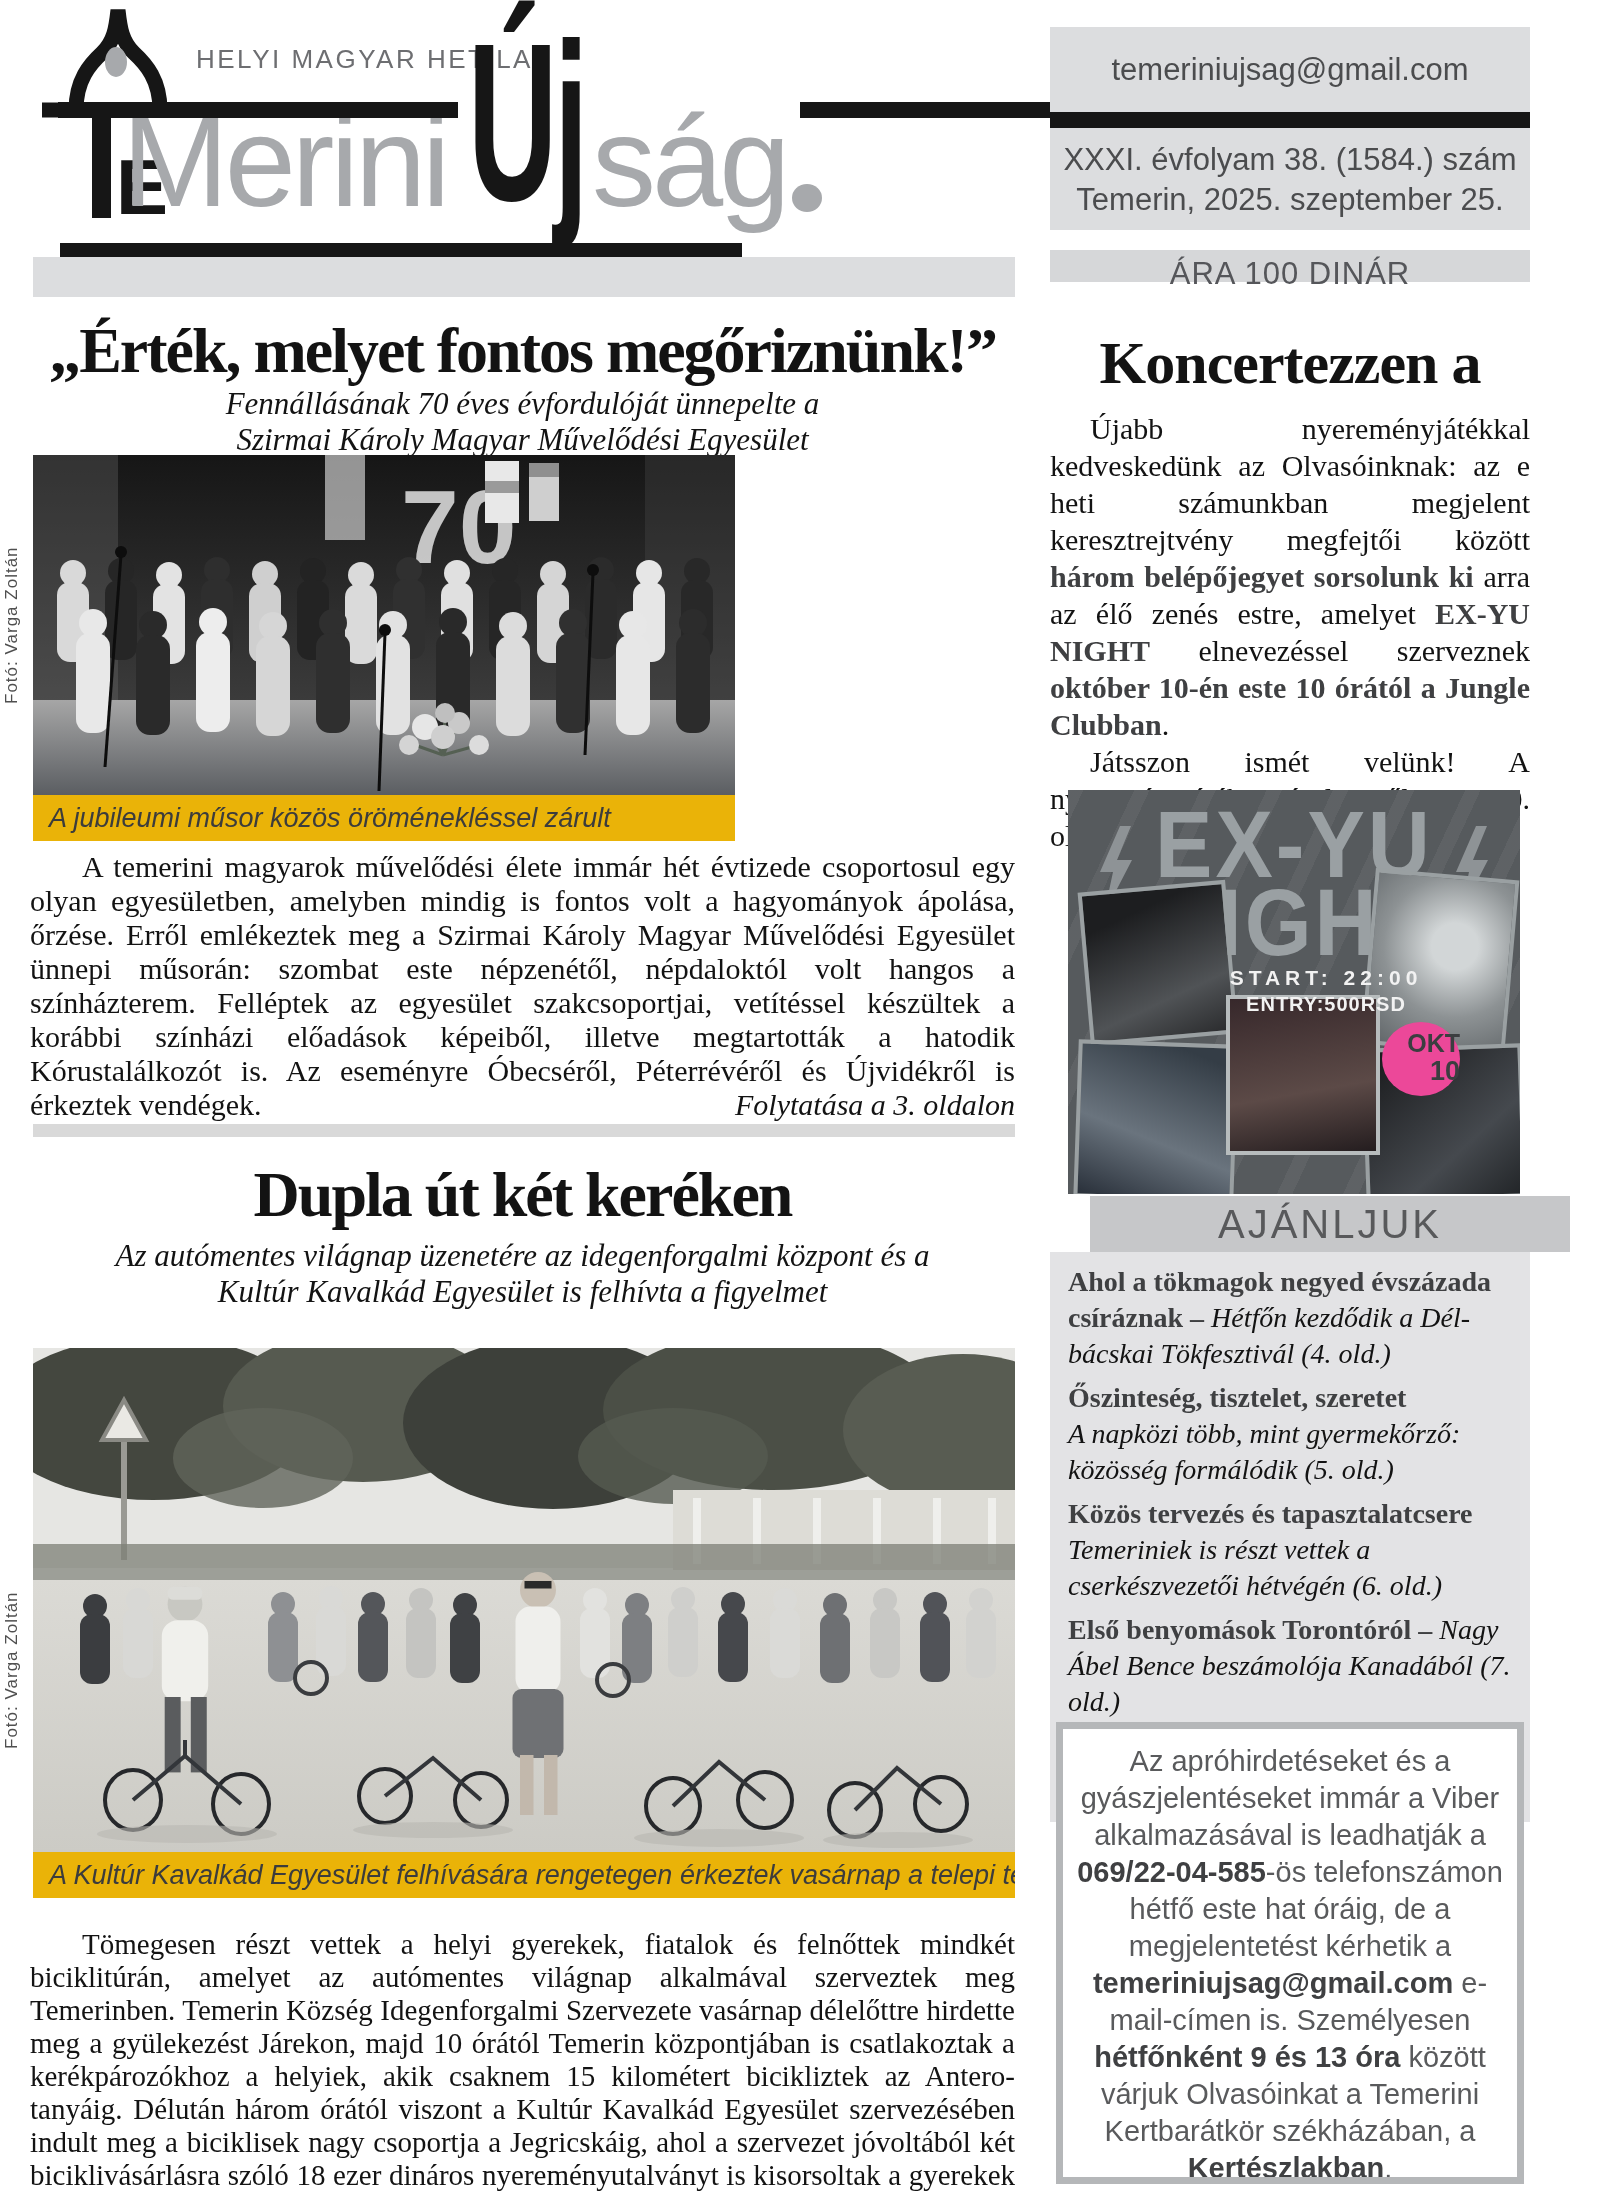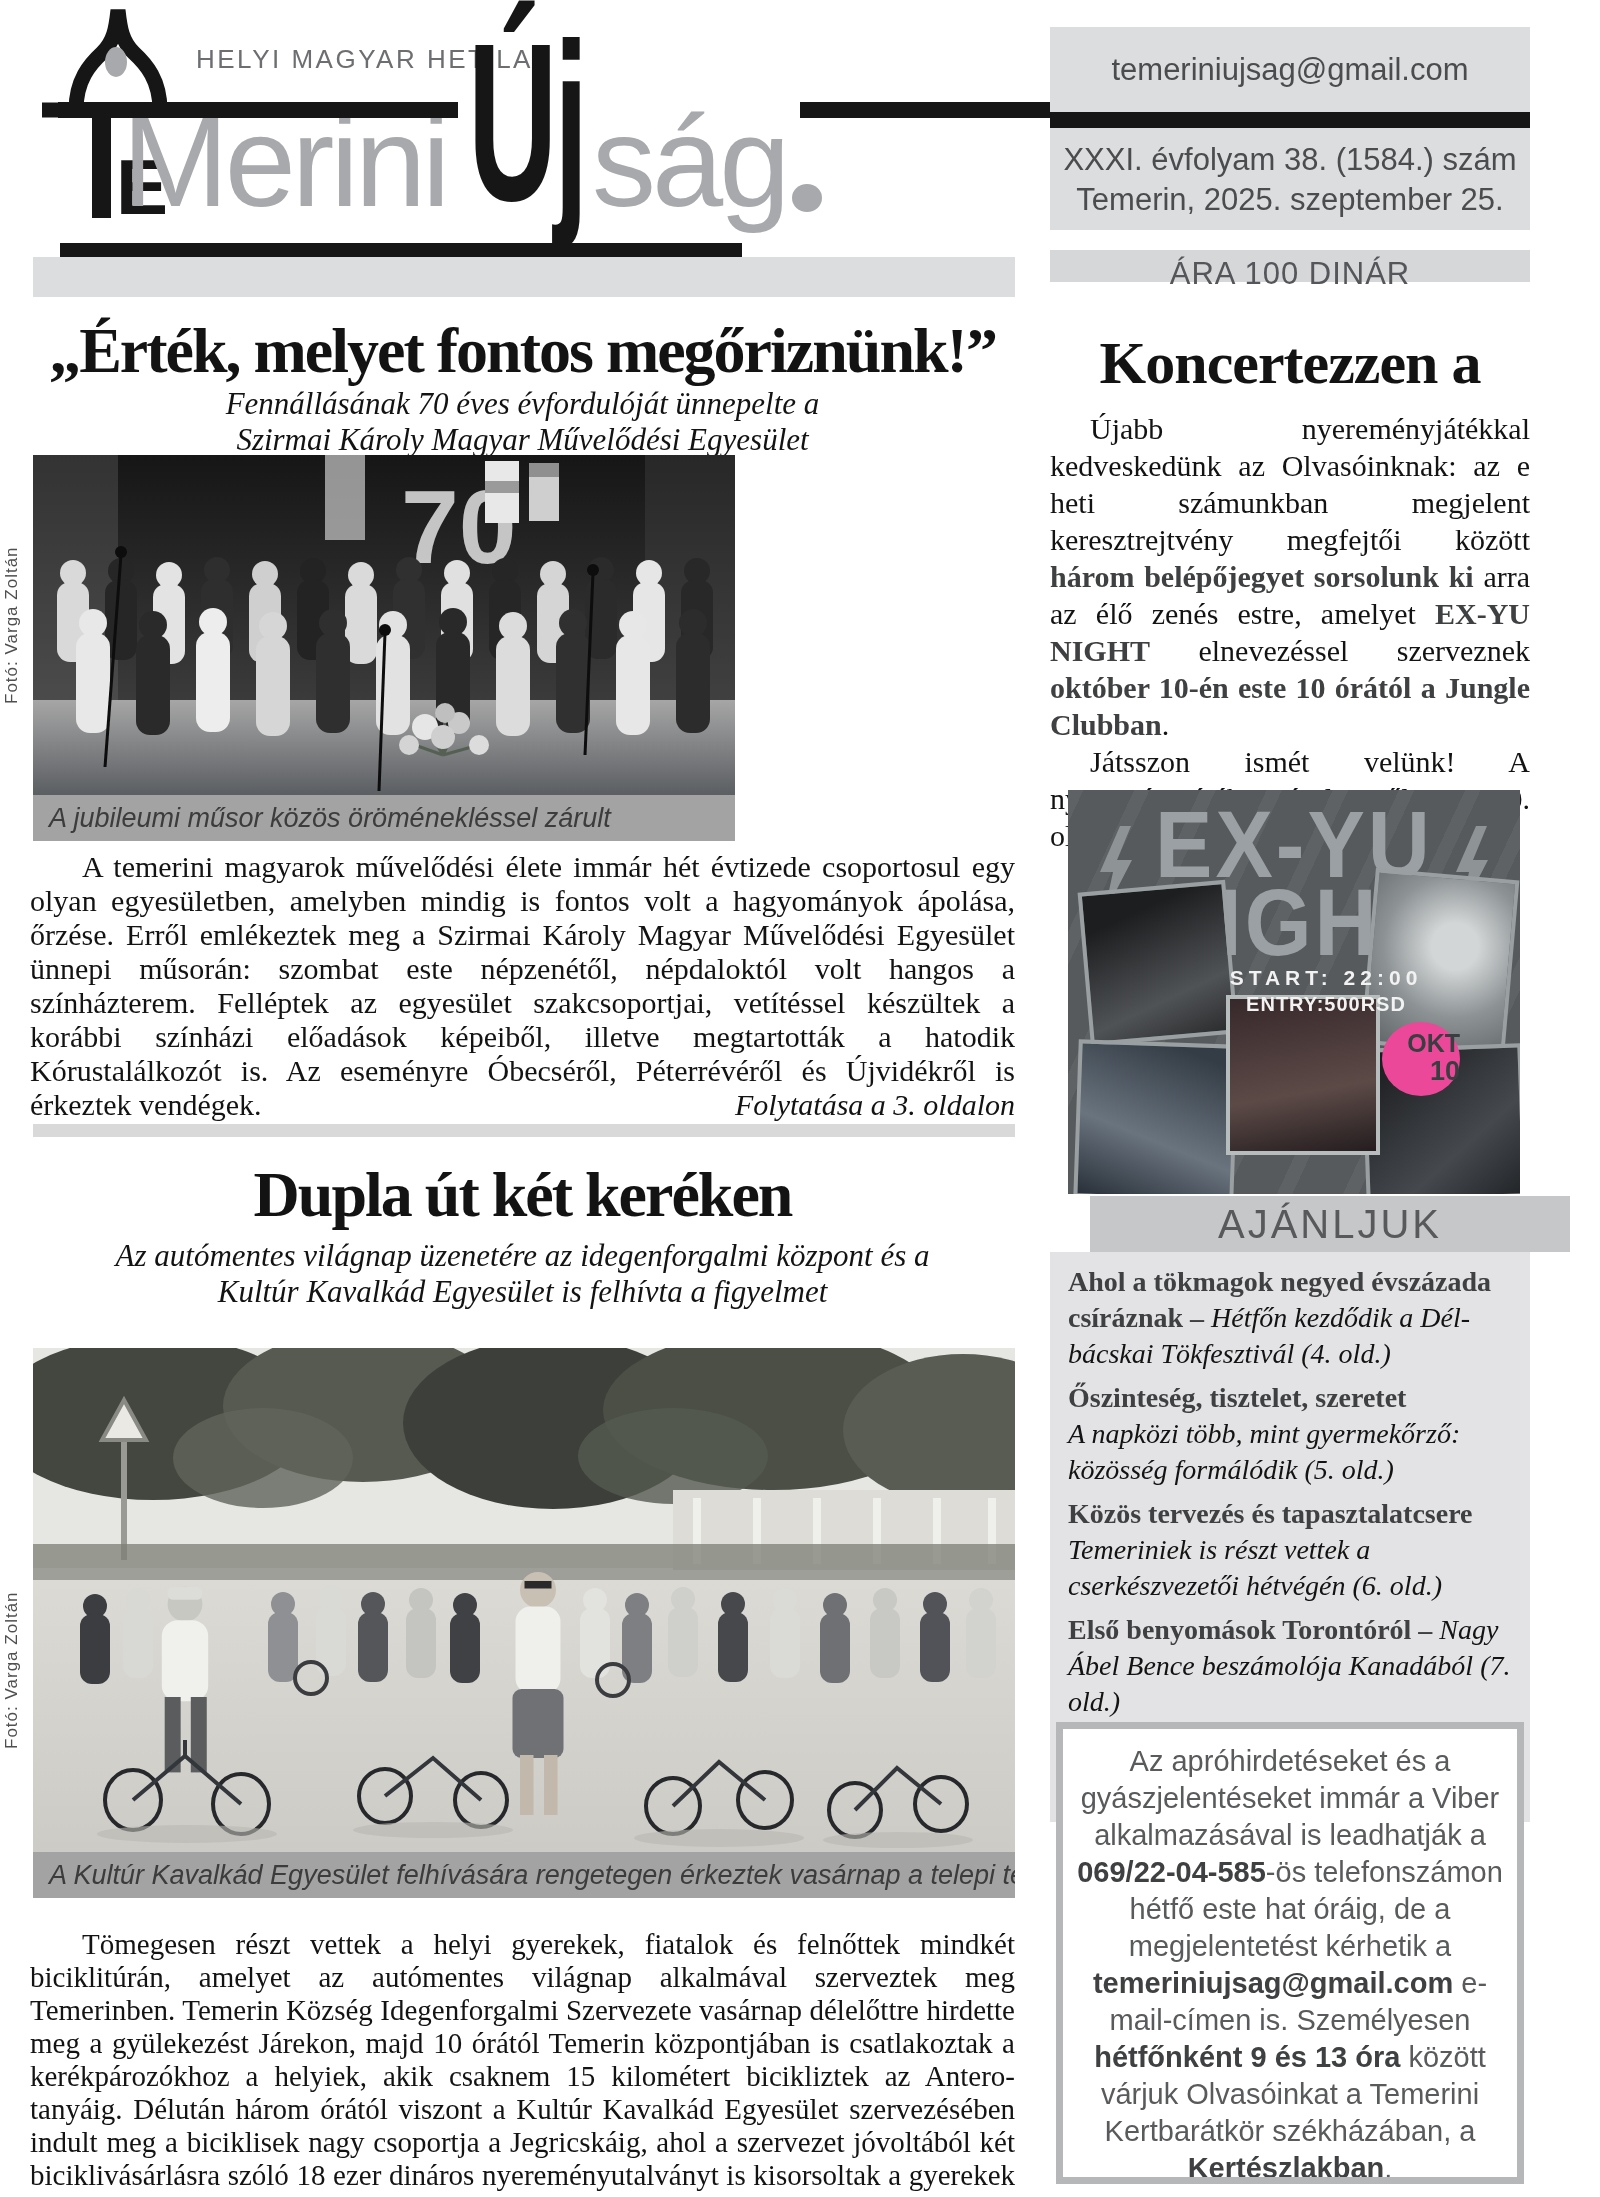--- a/index.html
+++ b/index.html
@@ -21,21 +21,21 @@
   .hbox{left:1050px;width:480px;background:#dcdddf;font-family:"Liberation Sans",sans-serif;color:#4b4c4e;text-align:center;}
   .email-box{top:27px;height:85px;font-size:31px;line-height:85px;}
   .hdiv{left:1050px;top:112px;width:480px;height:16px;background:#161616;}
   .issue-box{top:128px;height:102px;font-size:31px;line-height:40px;padding-top:12px;box-sizing:border-box;}
   .price-box{top:250px;height:32px;background:#d6d7d9;font-size:31px;line-height:47px;letter-spacing:1px;color:#55565a;}
   
   .headline{left:30px;width:985px;text-align:center;font-weight:bold;font-size:64px;letter-spacing:-2px;line-height:66px;}
   .subtitle{left:30px;width:985px;text-align:center;font-style:italic;font-size:31px;line-height:36px;}
   .photo-frame{overflow:hidden;}
   .vcredit{writing-mode:vertical-rl;transform:rotate(180deg);font-family:"Liberation Sans",sans-serif;font-size:17px;color:#4f4f4f;letter-spacing:1px;text-align:center;}
-  .caption{background:#a3a3a3;font-family:"Liberation Sans",sans-serif;font-style:italic;font-size:27px;color:#3c3c3c;line-height:46px;height:46px;padding-left:16px;box-sizing:border-box;white-space:nowrap;overflow:hidden;}
+  .caption{background:#eab308;font-family:"Liberation Sans",sans-serif;font-style:italic;font-size:27px;color:#3c3c3c;line-height:46px;height:46px;padding-left:16px;box-sizing:border-box;white-space:nowrap;overflow:hidden;}
   .bodytext{text-align:justify;}
   .bodytext p{margin:0;text-indent:52px;}
   .b1{left:30px;top:850px;width:985px;font-size:30px;line-height:34px;}
   .b2{left:30px;top:1928px;width:985px;font-size:29px;line-height:33px;}
   .cont{font-style:italic;text-align:right;}
   .b1 .cont{margin-top:-34px;}
   .b2 .cont{margin-top:-33px;}
   .divider{left:33px;top:1124px;width:982px;height:13px;background:#d9d9d9;}
   
   .promo{left:1050px;top:330px;width:480px;}

